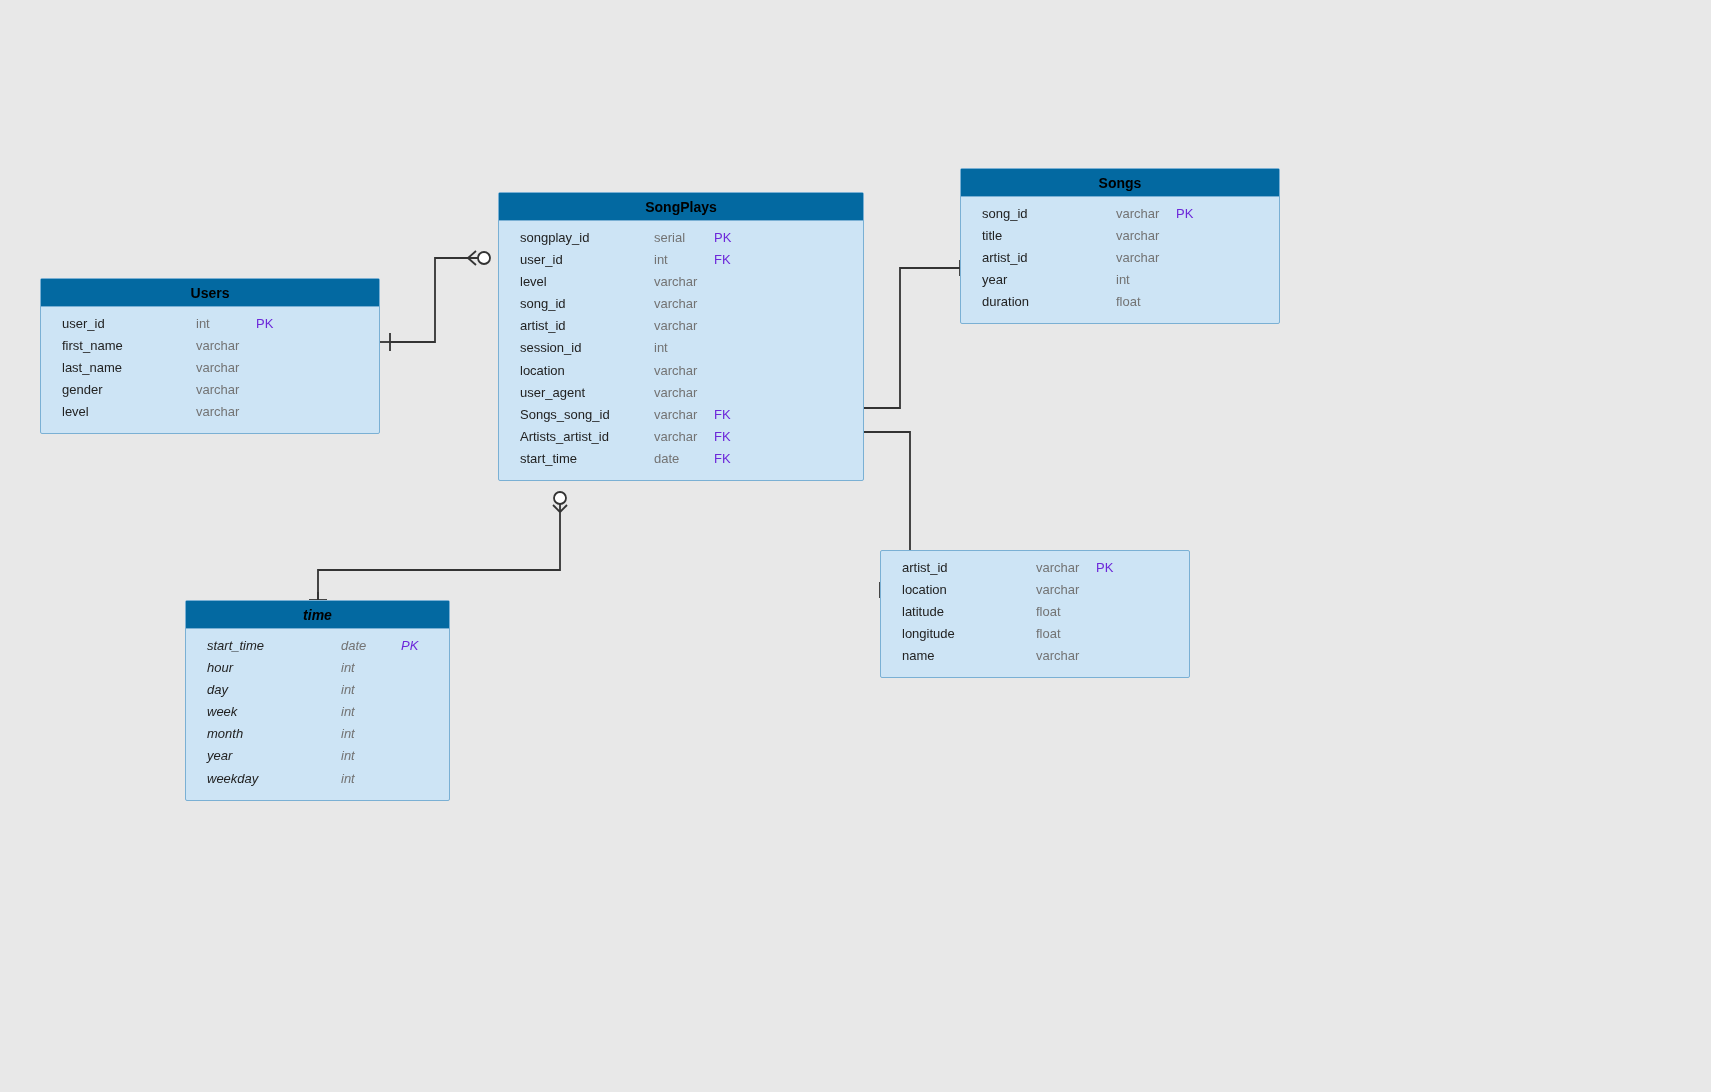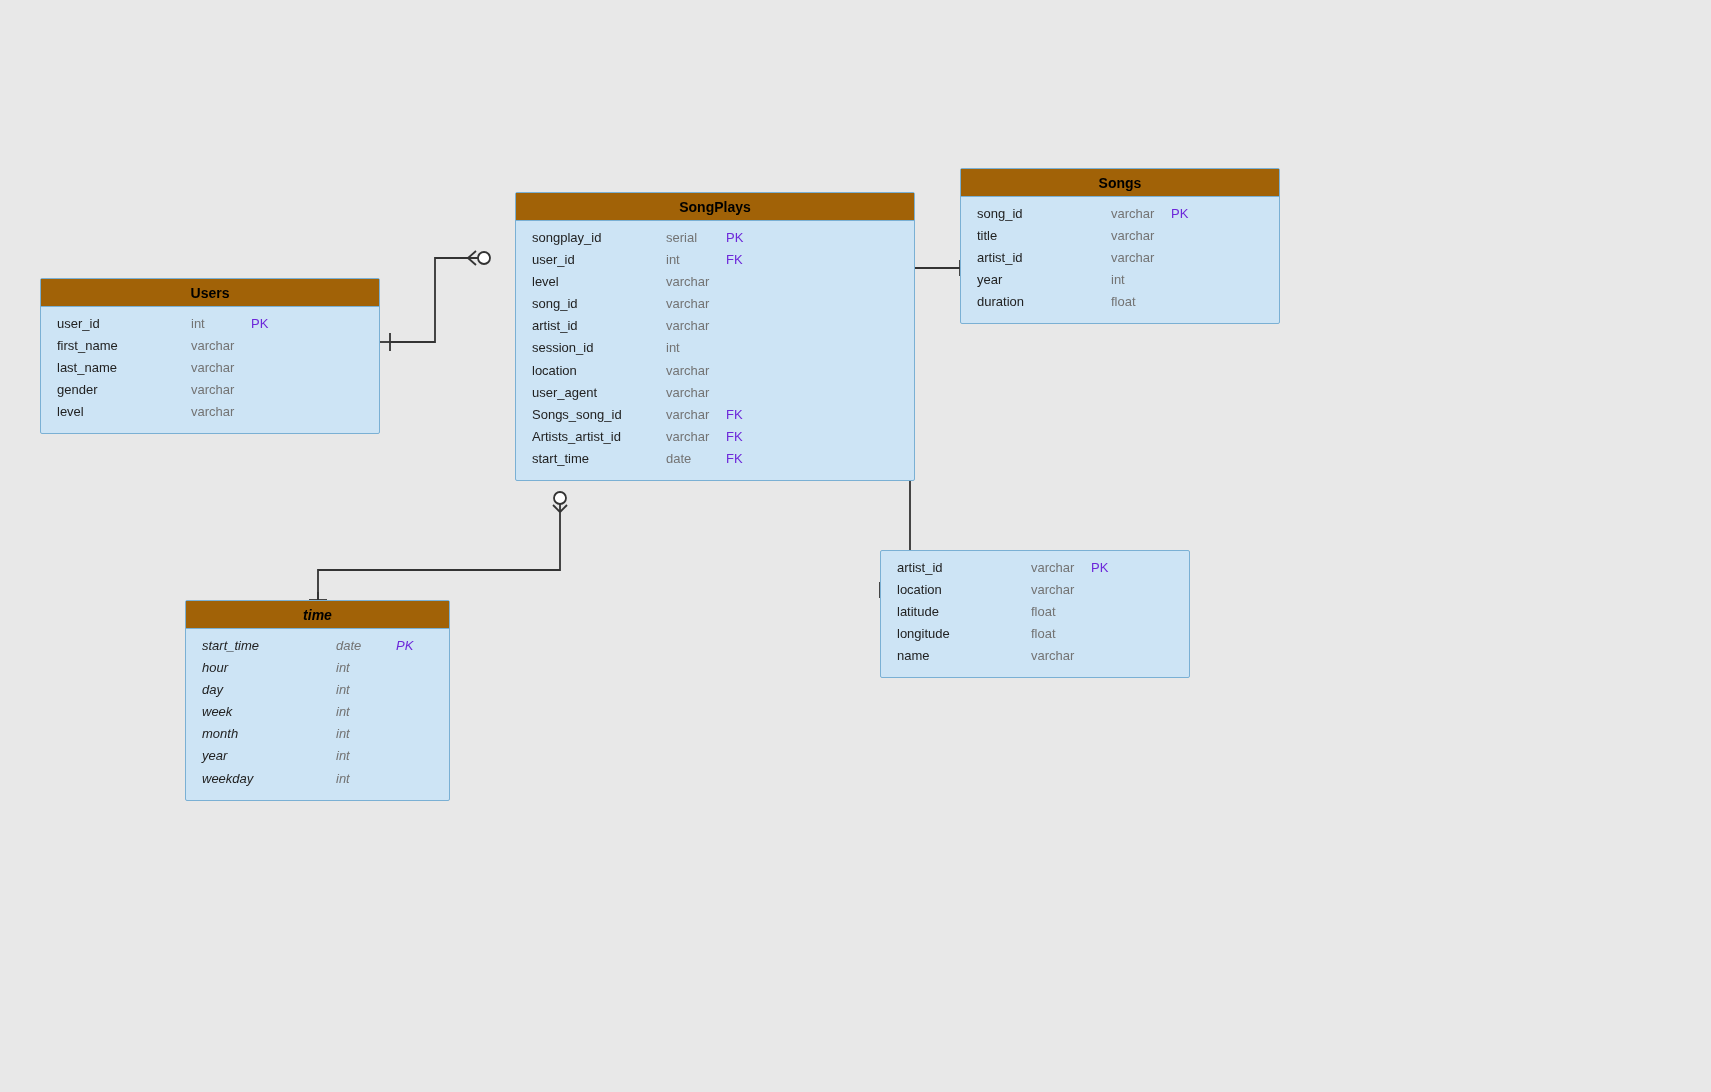--- a/index.html
+++ b/index.html
@@ -25,26 +25,27 @@
       background: #cde4f5;
       border: 1.5px solid #7ab0d4;
       border-radius: 2px;
     }
 
     .table-header {
       text-align: center;
       font-weight: bold;
       font-size: 14px;
       padding: 6px 10px 5px;
-      background: #a16207;
+      background: #0369a1;
       border-bottom: 1.5px solid #7ab0d4;
     }
 
     .table-body {
-      padding: 6px 16px 10px;
+      padding: 6px 10px 10px;
+      margin-left: 11px;
     }
 
     .table-row {
       display: flex;
       gap: 0;
       line-height: 1.7;
       white-space: nowrap;
     }
 
     .col-name {
@@ -141,21 +142,21 @@
         <span class="col-name">gender</span>
         <span class="col-type">varchar</span>
       </div>
       <div class="table-row">
         <span class="col-name">level</span>
         <span class="col-type">varchar</span>
       </div>
     </div>
   </div>
 
-  <div class="table-box" style="left:515px; top:192px; width:400px;">
+  <div class="table-box" style="left:498px; top:192px; width:366px;">
     <div class="table-header">SongPlays</div>
     <div class="table-body">
       <div class="table-row">
         <span class="col-name">songplay_id</span>
         <span class="col-type">serial</span>
         <span class="col-key">PK</span>
       </div>
       <div class="table-row">
         <span class="col-name">user_id</span>
         <span class="col-type">int</span>

